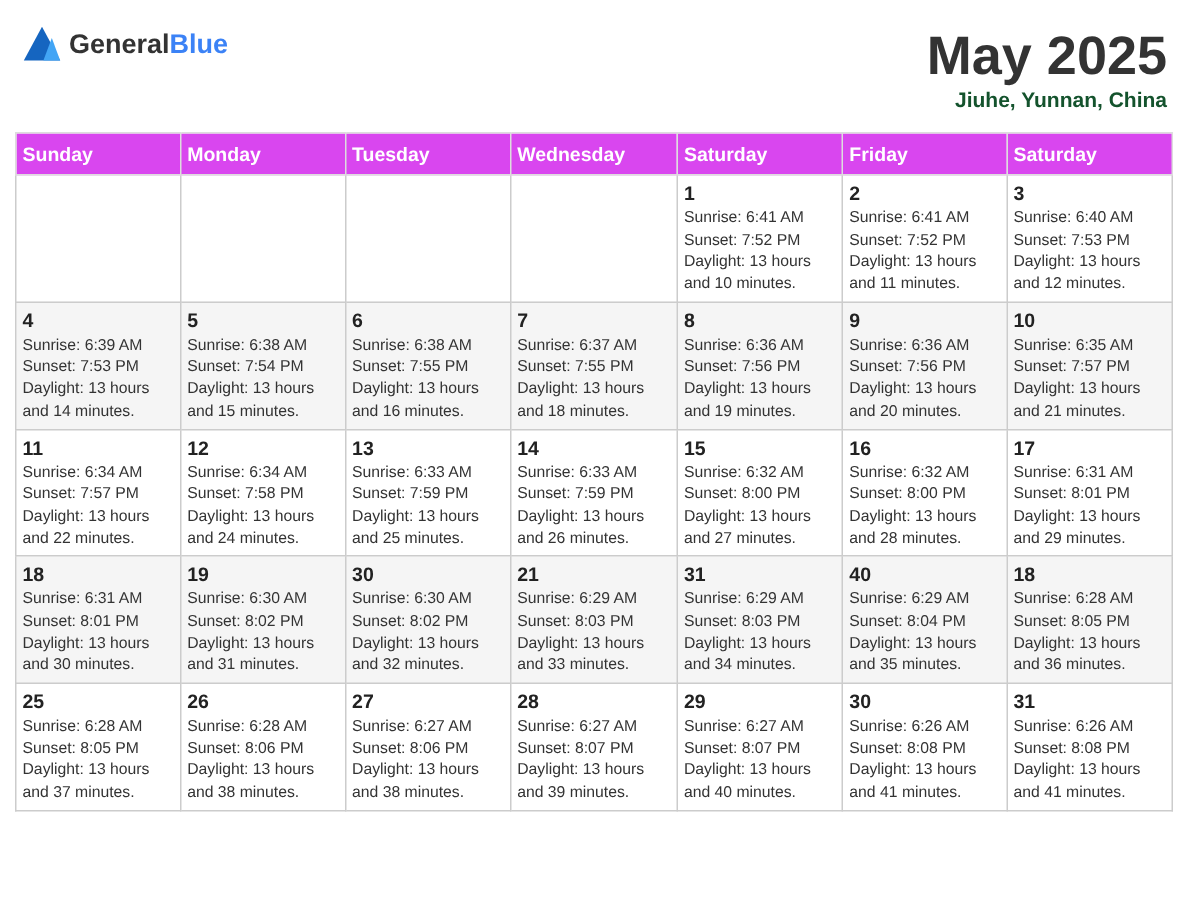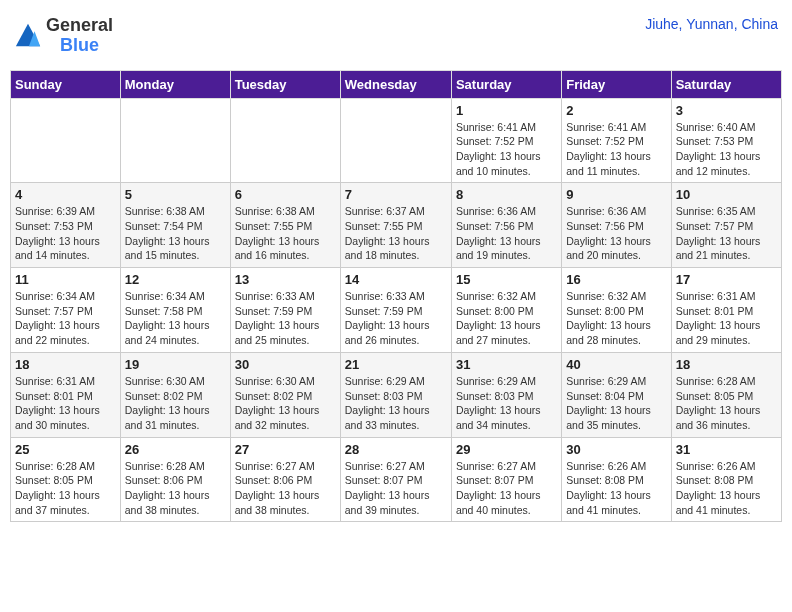--- a/index.html
+++ b/index.html
@@ -16,23 +16,21 @@
       align-items: flex-start;
       margin-bottom: 8px;
       padding: 6px 4px;
     }
     .logo {
       display: flex;
       align-items: center;
     }
     .logo-text {
       display: flex;
-      flex-direction: column;
       line-height: 1.1;
-      align-items: center;
     }
     .logo-general {
       font-size: 18px;
       font-weight: bold;
       color: #333;
     }
     .logo-blue {
       font-size: 18px;
       font-weight: bold;
       color: #3b82f6;
@@ -45,29 +43,30 @@
     .title-section {
       text-align: right;
     }
     .month-title {
       font-size: 36px;
       font-weight: bold;
       color: #333;
     }
     .location {
       font-size: 14px;
-      color: #1d4ed8;
+      color: #14532d;
+      font-weight: bold;
     }
     .calendar-table {
       width: 100%;
       border-collapse: collapse;
       font-size: 11px;
     }
     .calendar-table th {
-      background-color: #4c1d95;
+      background-color: #d946ef;
       color: #fff;
       padding: 6px 4px;
       text-align: left;
       font-size: 13px;
       font-weight: bold;
       border: 1px solid #ddd;
     }
     .calendar-table td {
       border: 1px solid #ccc;
       vertical-align: top;
@@ -108,20 +107,21 @@
     <svg class="logo-icon" viewBox="0 0 30 30">
       <polygon points="15,2 28,26 2,26" fill="#1565c0"></polygon>
       <polygon points="22,10 28,26 16,26" fill="#42a5f5"></polygon>
     </svg>
     <div class="logo-text">
       <span class="logo-general">General</span>
       <span class="logo-blue">Blue</span>
     </div>
   </div>
   <div class="title-section">
+    <div class="month-title">May 2025</div>
     <div class="location">Jiuhe, Yunnan, China</div>
   </div>
 </div>
 
 <table class="calendar-table">
   <thead>
     <tr>
     <th>Sunday</th>
         <th>Monday</th>
         <th>Tuesday</th>

